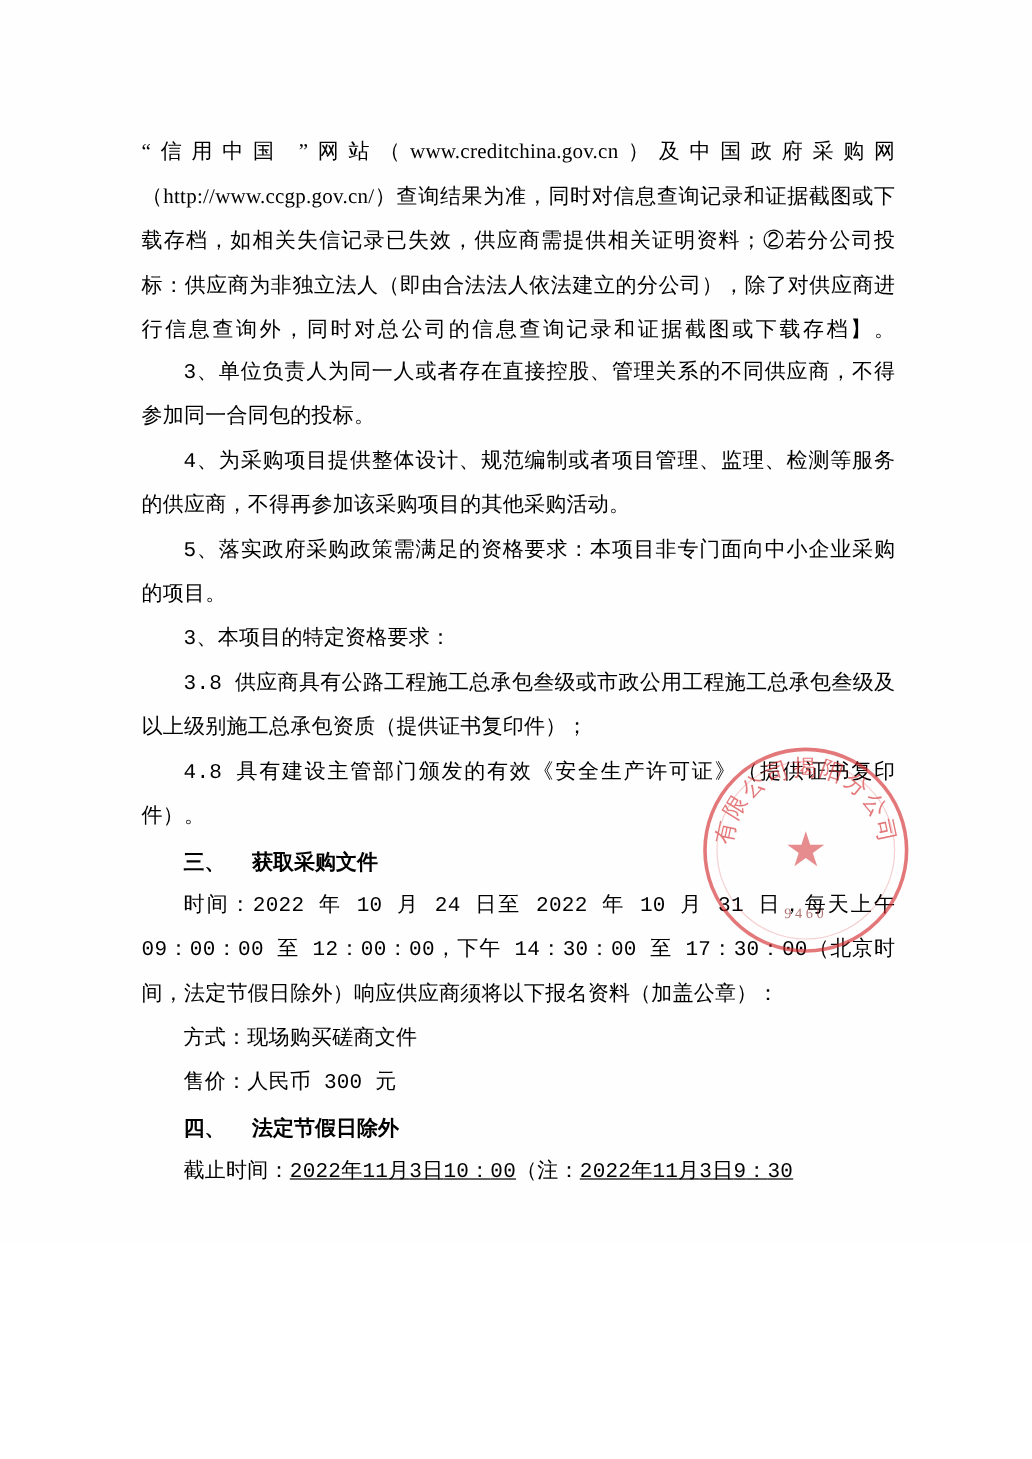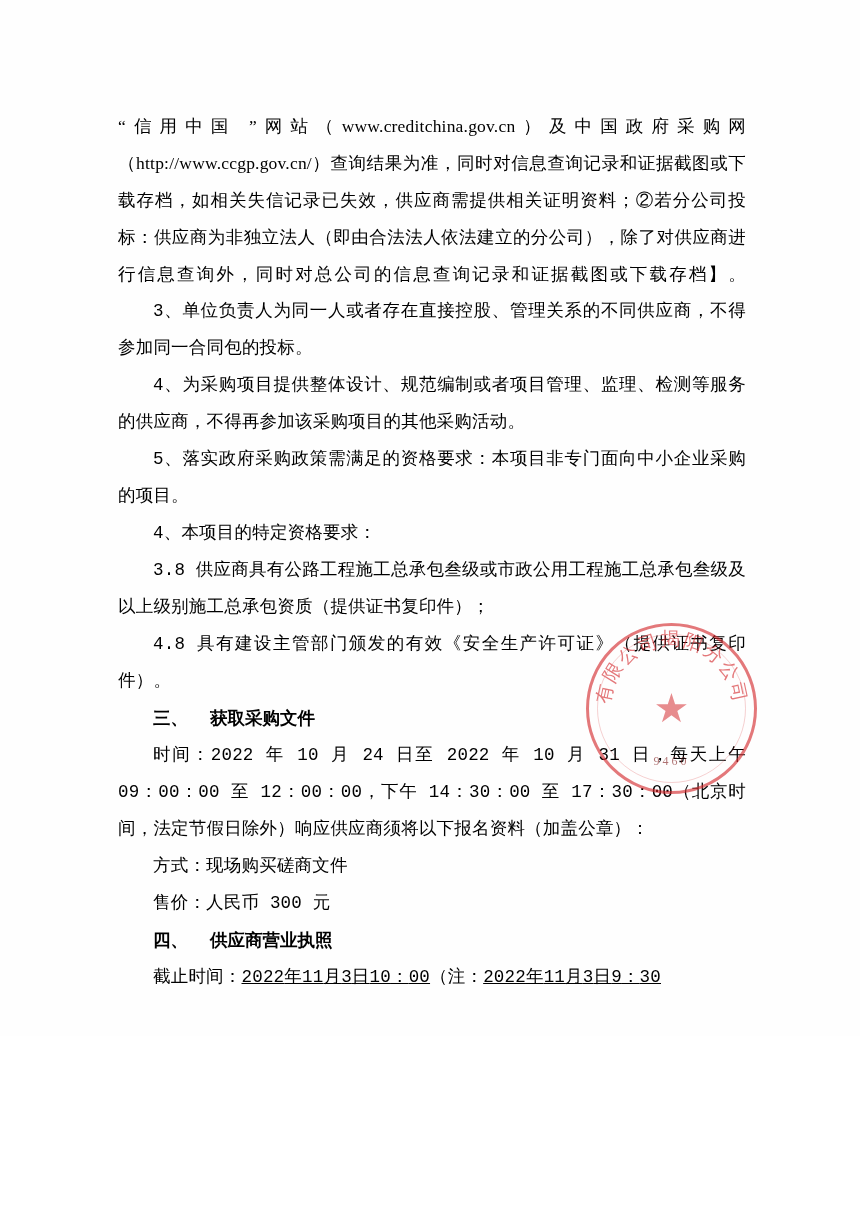--- a/index.html
+++ b/index.html
@@ -130,40 +130,40 @@
   <div class="content">
 
     <p class="para spread">“信用中国 ”网站（www.creditchina.gov.cn）及中国政府采购网（http://www.ccgp.gov.cn/）查询结果为准，同时对信息查询记录和证据截图或下载存档，如相关失信记录已失效，供应商需提供相关证明资料；②若分公司投标：供应商为非独立法人（即由合法法人依法建立的分公司），除了对供应商进行信息查询外，同时对总公司的信息查询记录和证据截图或下载存档】。</p>
 
     <p class="para indent">3、单位负责人为同一人或者存在直接控股、管理关系的不同供应商，不得参加同一合同包的投标。</p>
 
     <p class="para indent">4、为采购项目提供整体设计、规范编制或者项目管理、监理、检测等服务的供应商，不得再参加该采购项目的其他采购活动。</p>
 
     <p class="para indent">5、落实政府采购政策需满足的资格要求：本项目非专门面向中小企业采购的项目。</p>
 
-    <p class="para indent">4、本项目的特定资格要求：</p>
+    <p class="para indent">3、本项目的特定资格要求：</p>
 
     <p class="para indent">3.8 供应商具有公路工程施工总承包叁级或市政公用工程施工总承包叁级及以上级别施工总承包资质（提供证书复印件）；</p>
 
     <p class="para indent">4.8 具有建设主管部门颁发的有效《安全生产许可证》（提供证书复印件）。</p>
 
 
     <p class="heading">
       <span>三、</span><span class="gap"></span><span>获取采购文件</span>
     </p>
 
     <p class="para indent">时间：2022 年 10 月 24 日至 2022 年 10 月 31 日，每天上午 09：00：00 至 12：00：00，下午 14：30：00 至 17：30：00（北京时间，法定节假日除外）响应供应商须将以下报名资料（加盖公章）：</p>
 
 
     <p class="para indent">方式：现场购买磋商文件</p>
 
     <p class="para indent">售价：人民币 300 元</p>
 
     <p class="heading">
-      <span>四、</span><span class="gap"></span><span>供应商营业执照</span>
+      <span>四、</span><span class="gap"></span><span>法定节假日除外</span>
     </p>
 
     <p class="para indent">
       <span>截止时间：</span><span class="u">2022</span><span class="u">年</span><span class="u">11</span><span class="u">月</span><span class="u">3</span><span class="u">日</span><span class="u">10</span><span class="u">：</span><span class="u">00</span><span>（注：</span><span class="u">2022</span><span class="u">年</span><span class="u">11</span><span class="u">月</span><span class="u">3</span><span class="u">日</span><span class="u">9</span><span class="u">：</span><span class="u">30</span>
     </p>
 
   </div>
 
   <div class="seal">
     <div class="ring"></div>

